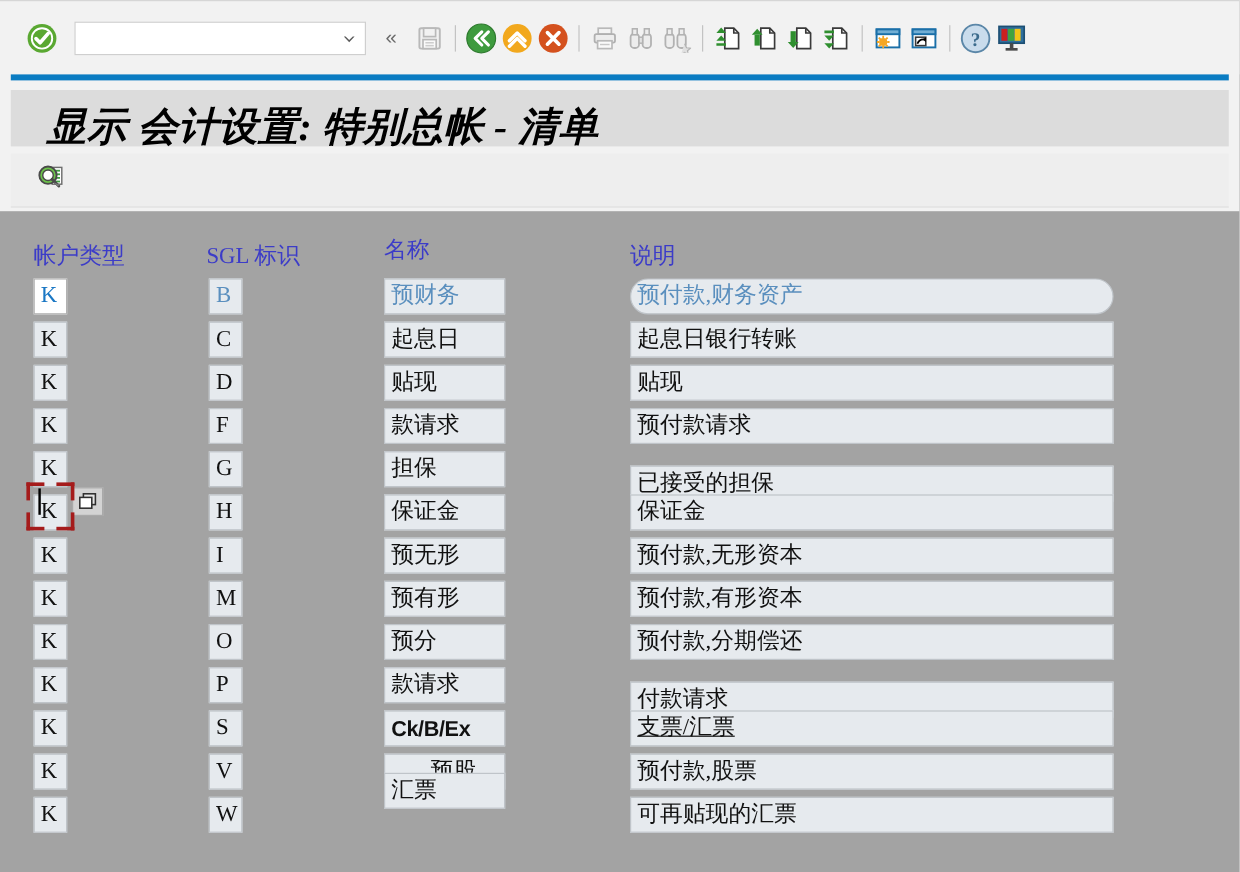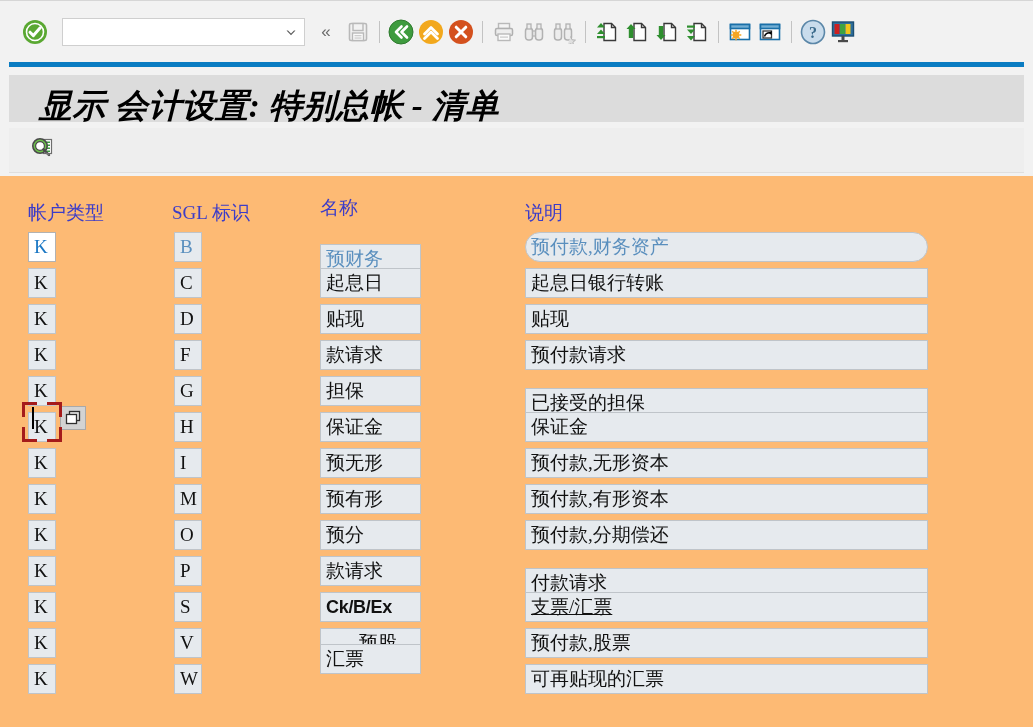--- a/index.html
+++ b/index.html
@@ -118,21 +118,21 @@
     left: 17px; top: 4px;
     width: 34px; height: 34px;
     display: flex; align-items: center; justify-content: center;
   }
 
   
   #table-area {
     position: absolute;
     left: 0; top: 176px;
     width: 1033px; height: 551px;
-    background: #fdba74;
+    background: #a3a3a3;
   }
 
   .col-head {
     position: absolute;
     font-family: "Liberation Serif", serif;
     font-size: 19px;
     color: #3c3cc8;
     white-space: nowrap;
   }
   #head-acct { left: 28px; top: 24px; }
@@ -409,21 +409,21 @@
 <div id="table-area">
 
   <div class="col-head" id="head-acct">帐户类型</div>
   <div class="col-head" id="head-sgl">SGL 标识</div>
   <div class="col-head" id="head-name">名称</div>
   <div class="col-head" id="head-desc">说明</div>
 
   <div id="rows-container">
       <div class="cell acct first-row focused" style="top: 56px;">K</div>
       <div class="cell sgl first-row" style="top: 56px;">B</div>
-      <div class="cell name first-row" style="top: 68px;">预财务</div>
+      <div class="cell name first-row" style="top: 56px;">预财务</div>
       <div class="cell desc first-row" style="top: 56px; border-radius: 15px;">预付款,财务资产</div>
       <div class="cell acct" style="top: 92px;">K</div>
       <div class="cell sgl" style="top: 92px;">C</div>
       <div class="cell name" style="top: 92px;">起息日</div>
       <div class="cell desc" style="top: 92px;">起息日银行转账</div>
       <div class="cell acct" style="top: 128px;">K</div>
       <div class="cell sgl" style="top: 128px;">D</div>
       <div class="cell name" style="top: 128px;">贴现</div>
       <div class="cell desc" style="top: 128px;">贴现</div>
       <div class="cell acct" style="top: 164px;">K</div>

